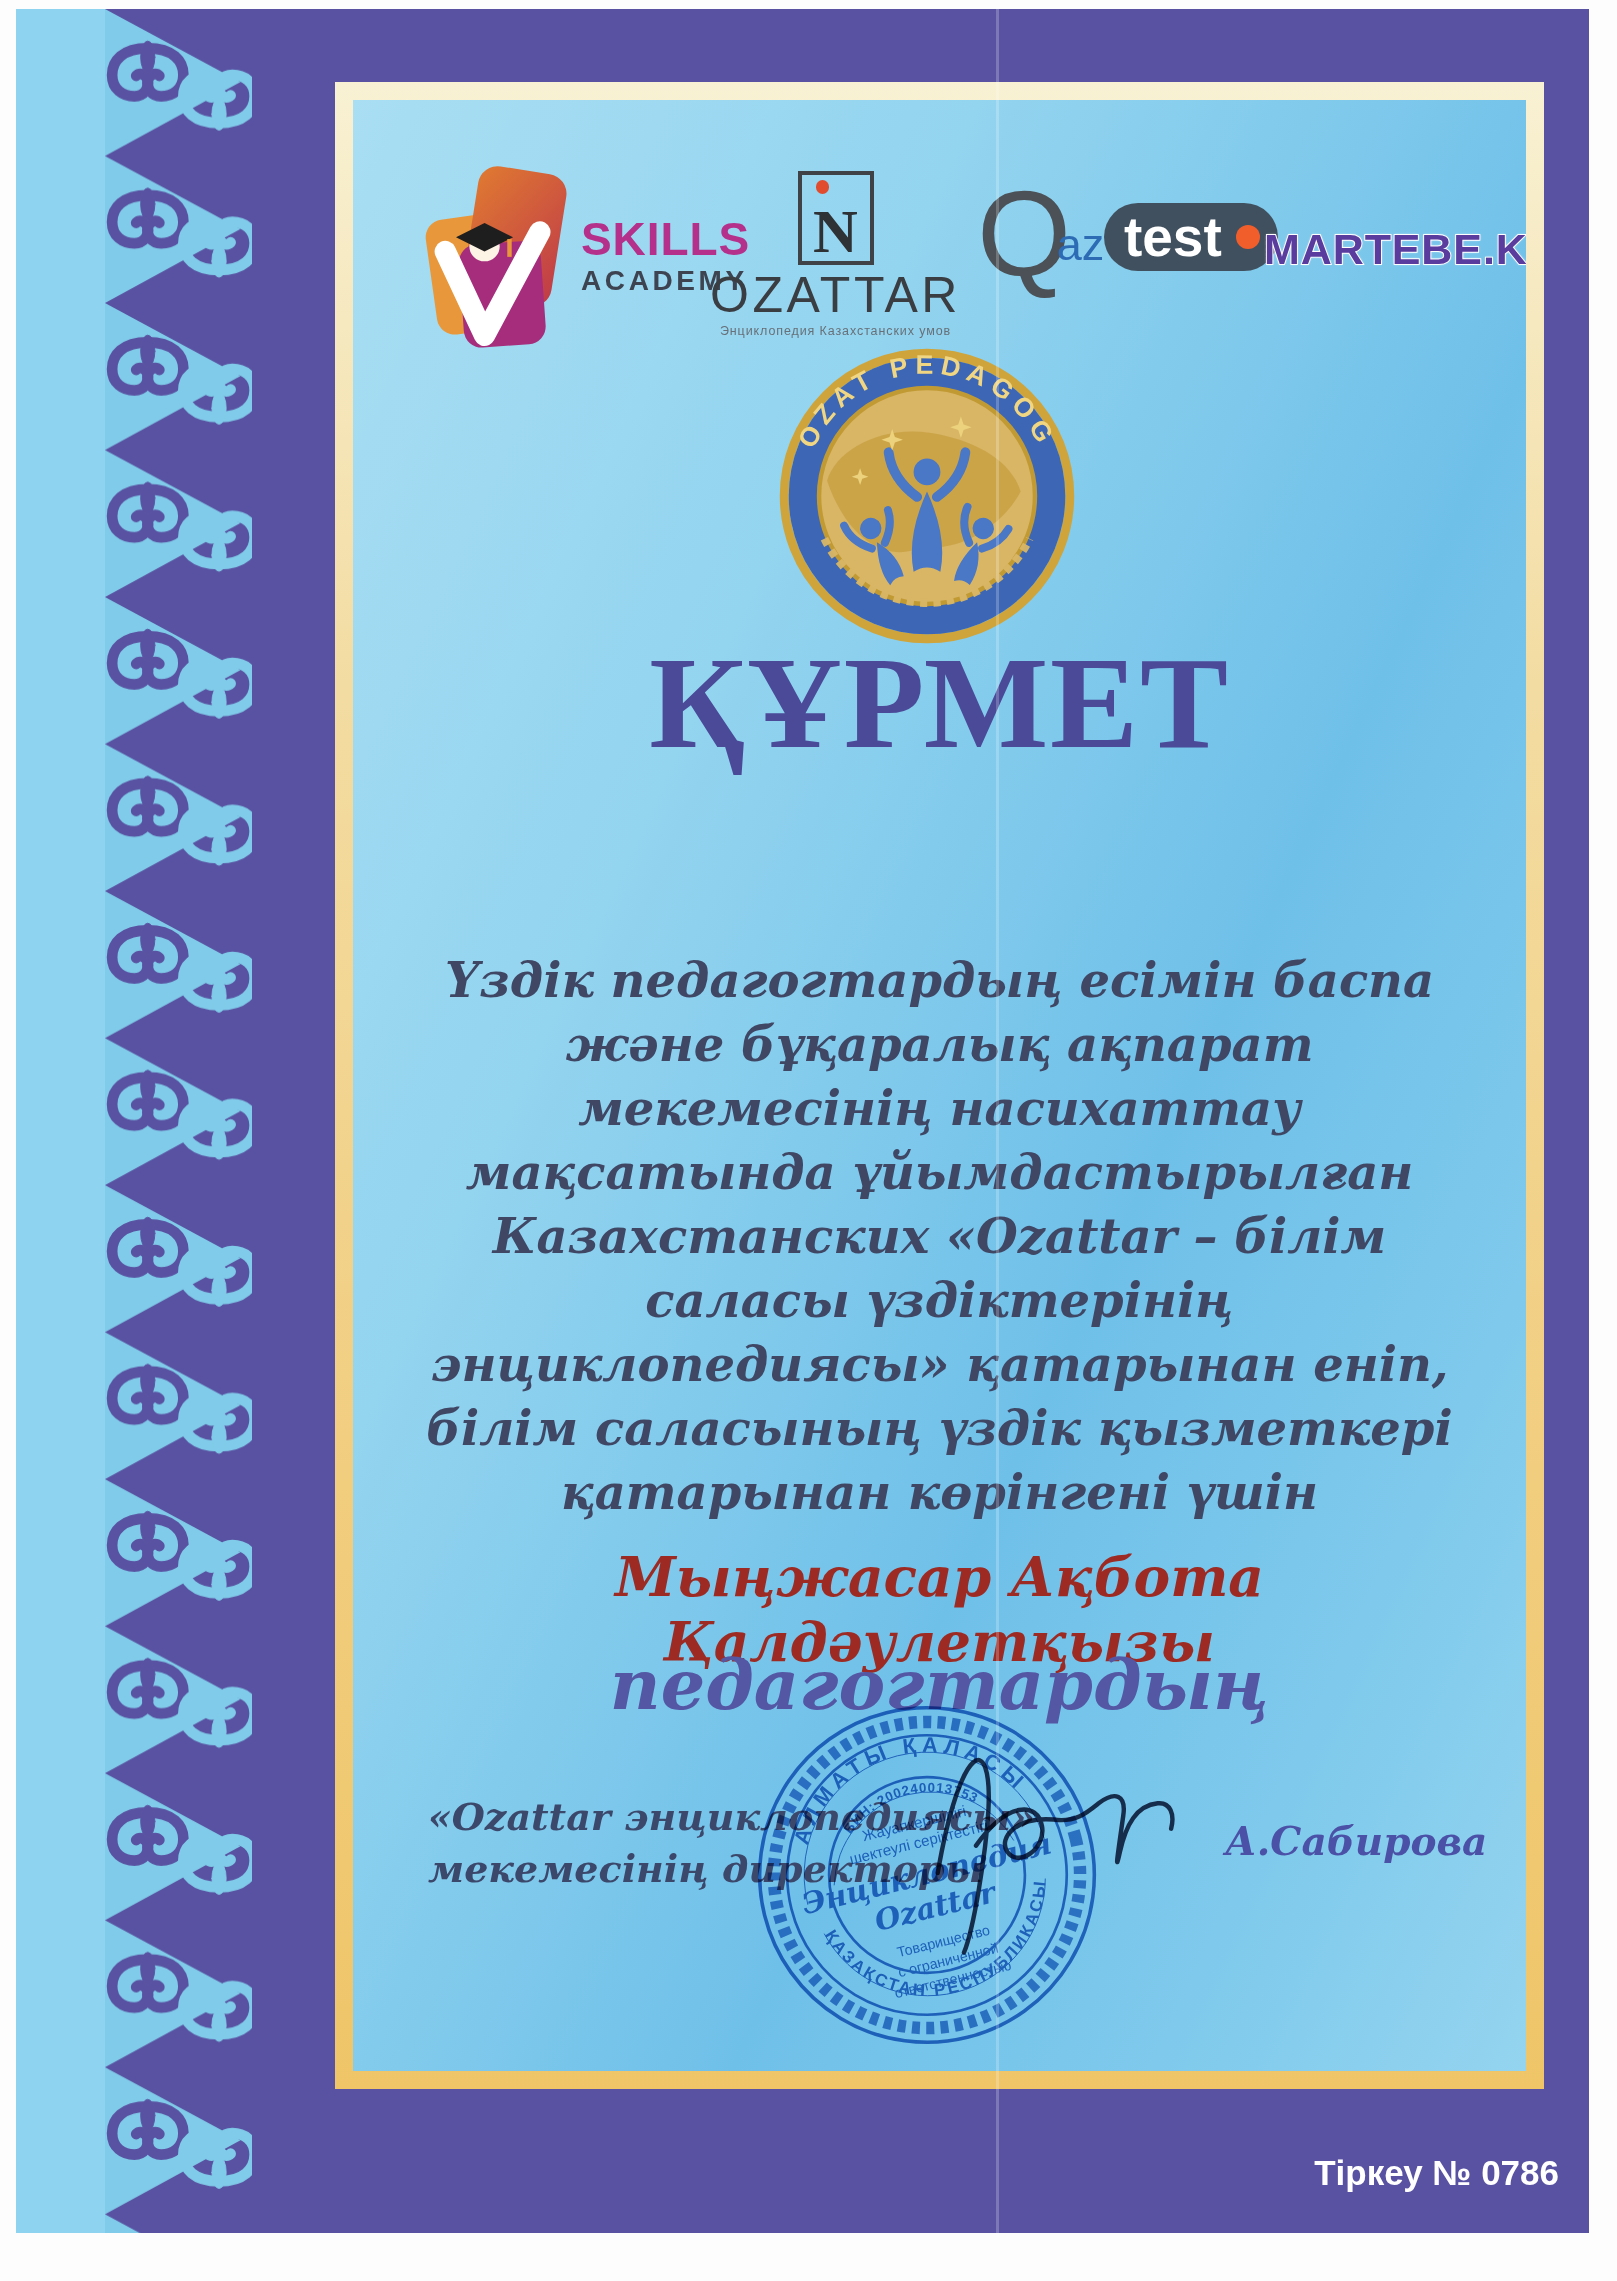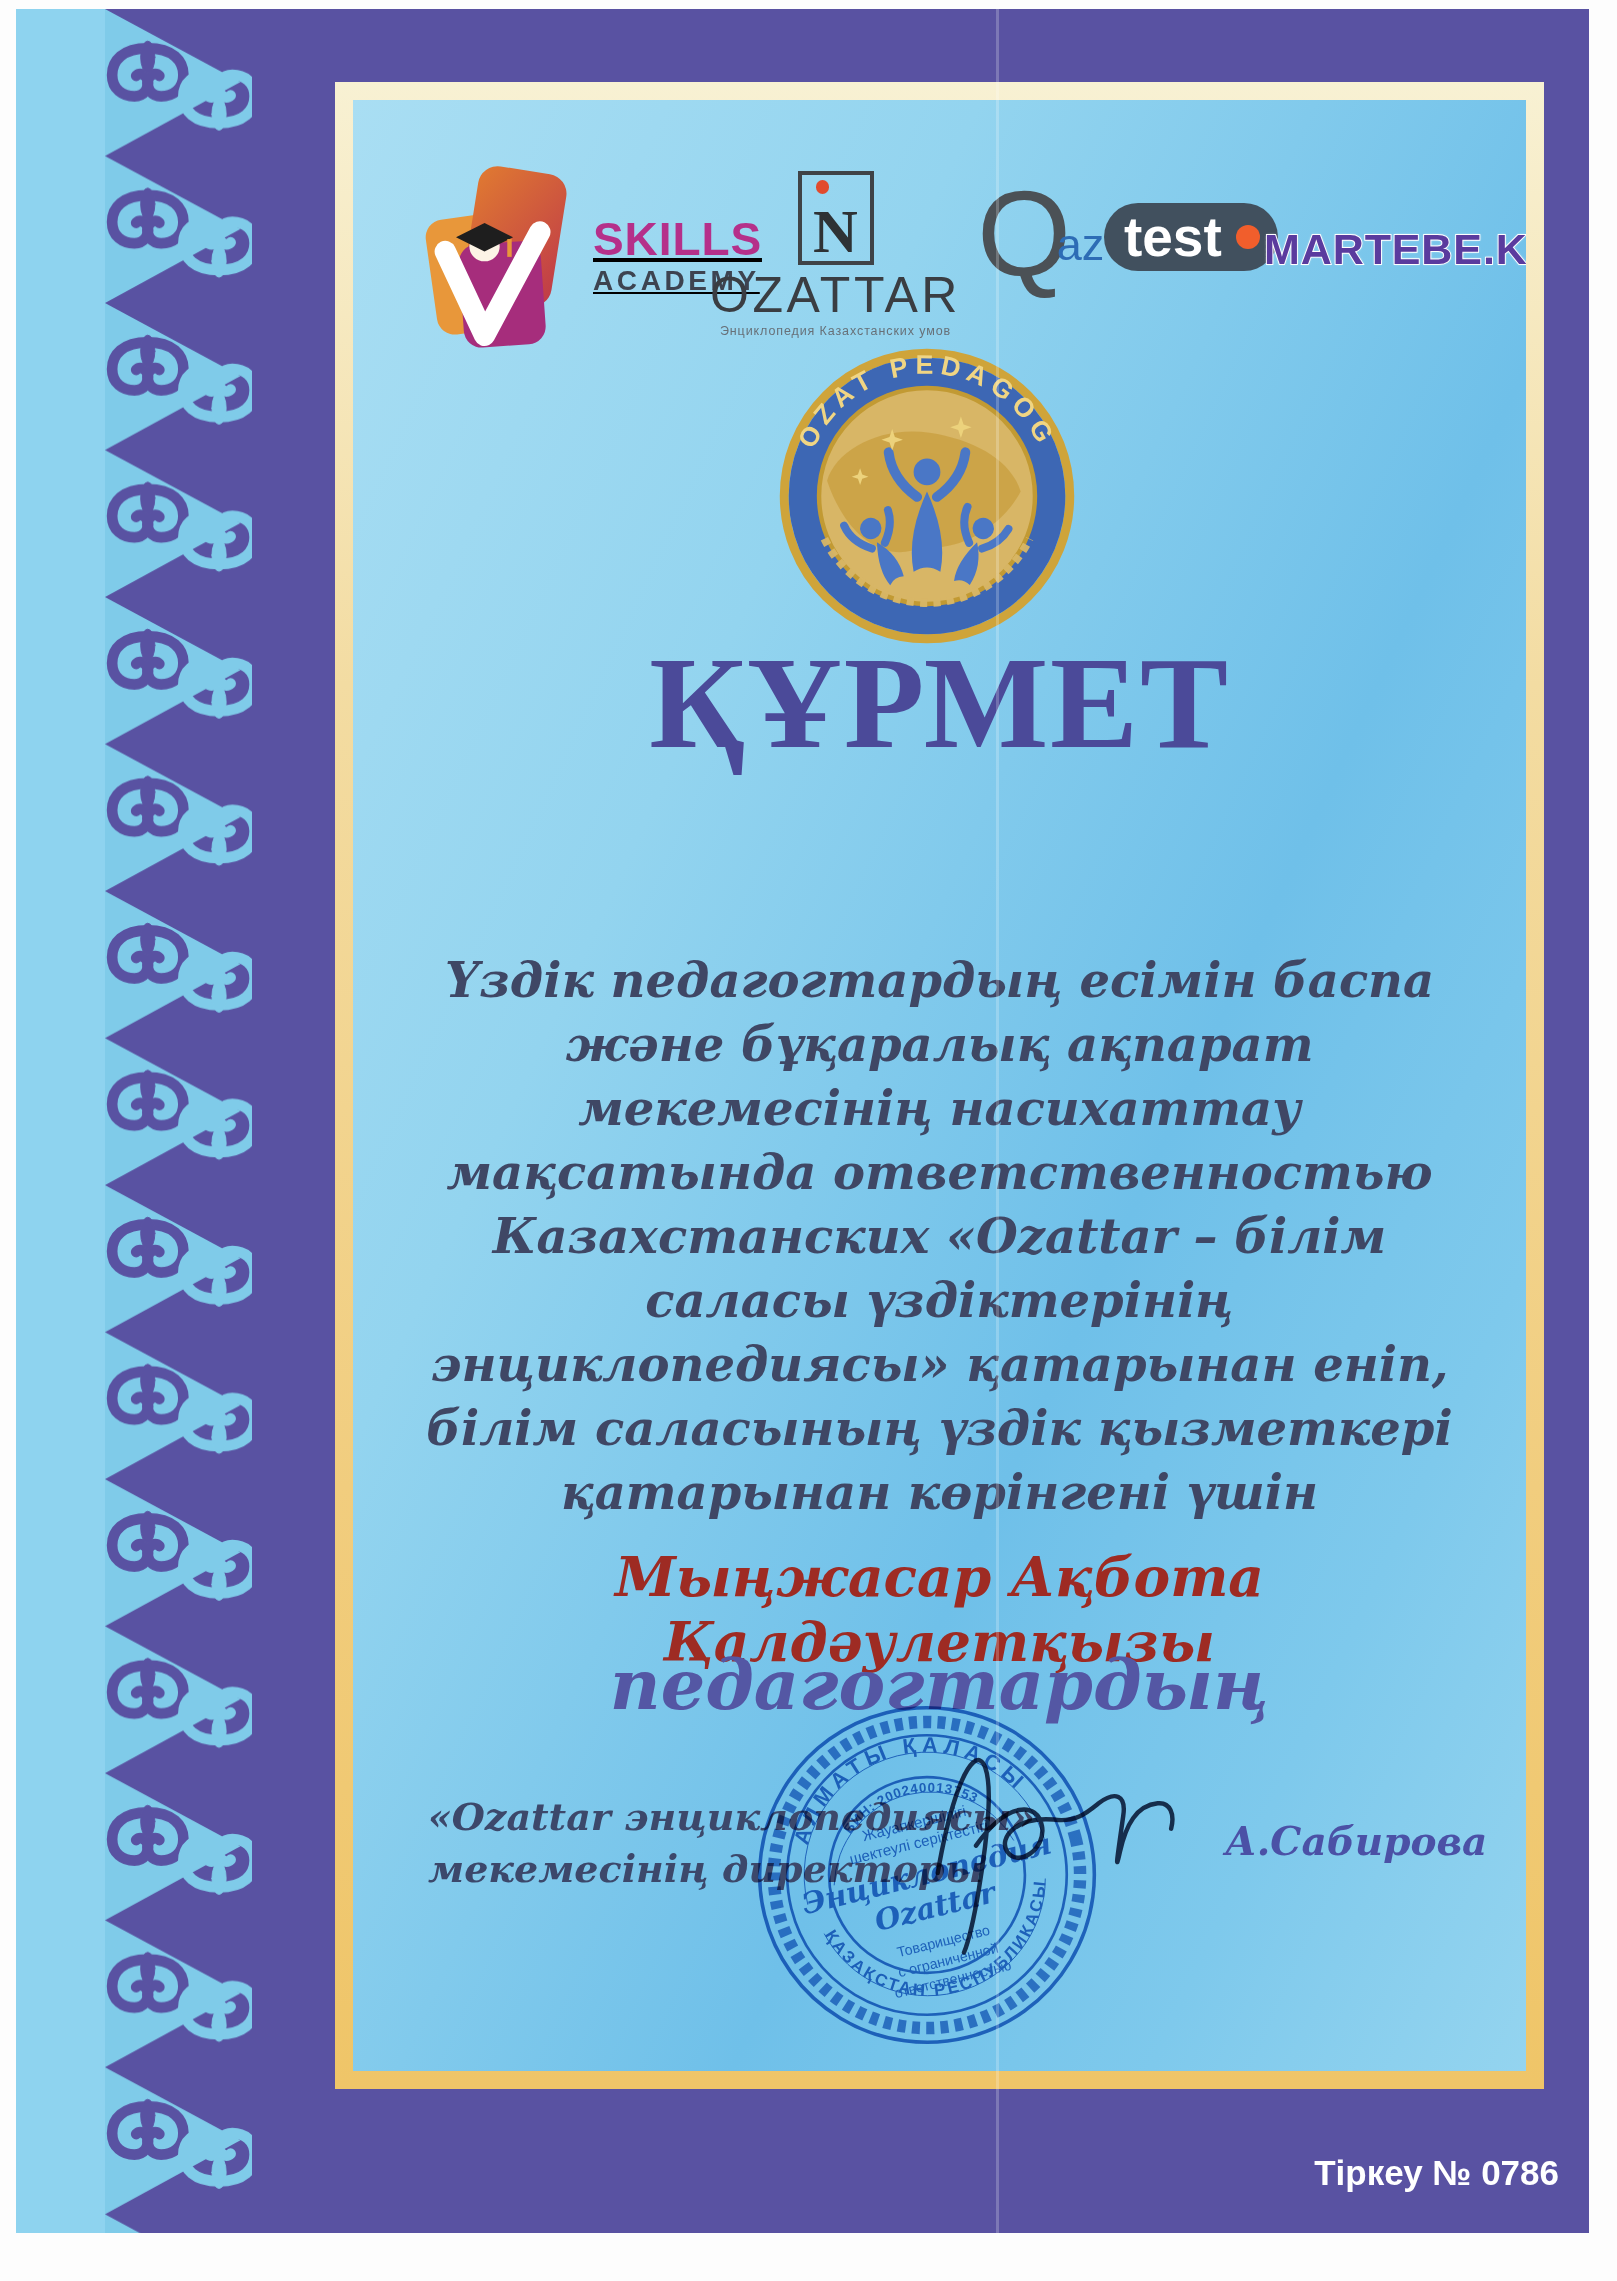--- a/index.html
+++ b/index.html
@@ -28,21 +28,21 @@
     position:absolute;left:18px;top:18px;right:18px;bottom:18px;
     background:linear-gradient(115deg,#a9def3 0%,#93d4ef 30%,#6fc0e9 62%,#7ec9ec 82%,#94d4ef 100%);
     overflow:hidden;
   }
   .crease{
     position:absolute;left:980px;top:0;bottom:0;width:2.7px;
     background:rgba(255,255,255,.22);
   }
   
   .logo-skills{position:absolute;left:62px;top:64px;width:303px;height:196px;}
-  .skills-words{position:absolute;left:178px;top:52px;line-height:1;text-decoration:underline;}
+  .skills-words{position:absolute;left:166px;top:52px;line-height:1;}
   .skills-title{font-weight:900;font-size:46px;letter-spacing:0.9px;color:#b5308a;}
   .skills-sub{font-weight:700;font-size:28px;letter-spacing:3.6px;color:#3d4350;margin-top:5.3px;}
   .logo-ozattar{position:absolute;left:349px;top:71px;width:267px;text-align:center;}
   .nbox{
     width:68px;height:86px;border:4.5px solid #3f4347;margin:0 auto;position:relative;
     font-family:"Liberation Serif",serif;font-weight:700;font-size:62px;color:#2e3235;
     display:flex;align-items:flex-end;justify-content:center;line-height:.95;
   }
   .ndot{position:absolute;left:14.3px;top:5.3px;width:13.4px;height:13.4px;border-radius:50%;background:#e14b2e;}
   .oz-word{margin-top:5.3px;font-size:50px;font-weight:400;letter-spacing:3.6px;color:#3a3d42;line-height:1;}
@@ -215,21 +215,21 @@
       </svg>
 
       <div class="title">
         <div>ҚҰРМЕТ</div>
       </div>
 
       <div class="bodytext">
         <div>Үздік педагогтардың есімін баспа</div>
         <div>және бұқаралық ақпарат</div>
         <div>мекемесінің насихаттау</div>
-        <div>мақсатында ответственностью</div>
+        <div>мақсатында ұйымдастырылған</div>
         <div>Казахстанских «Ozattar – білім</div>
         <div>саласы үздіктерінің</div>
         <div>энциклопедиясы» қатарынан еніп,</div>
         <div>білім саласының үздік қызметкері</div>
         <div>қатарынан көрінгені үшін</div>
       </div>
 
       <div class="name">Мыңжасар Ақбота Қалдәулетқызы</div>
       <div class="award">педагогтардың</div>
 

